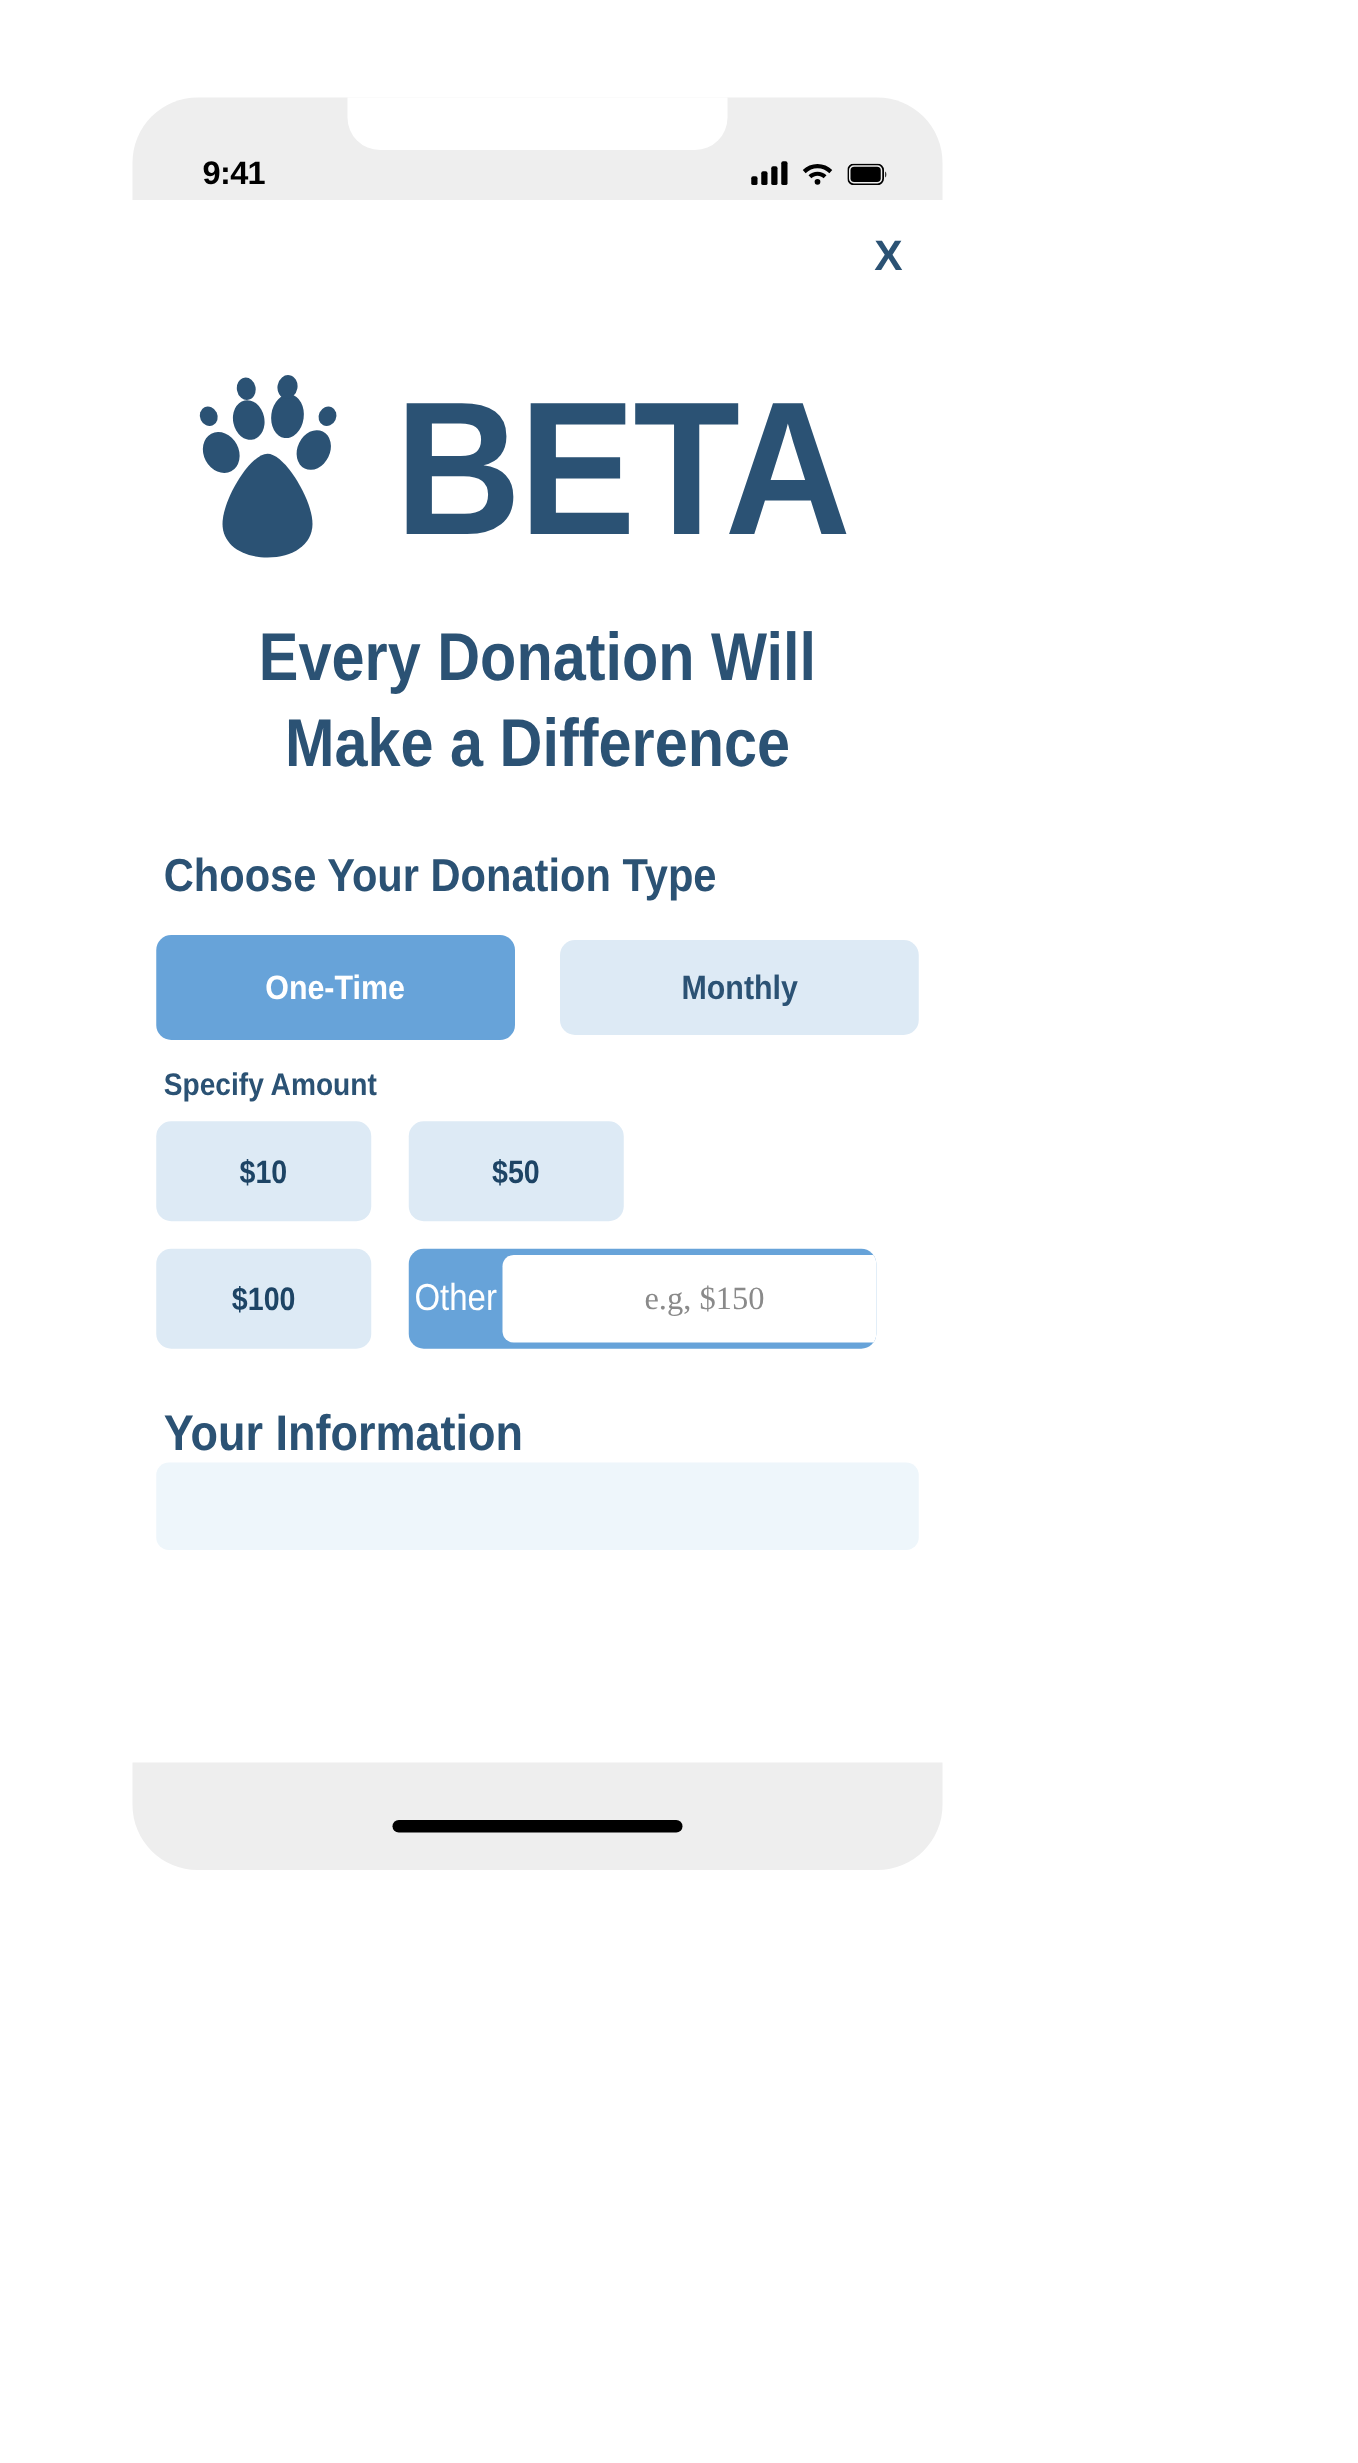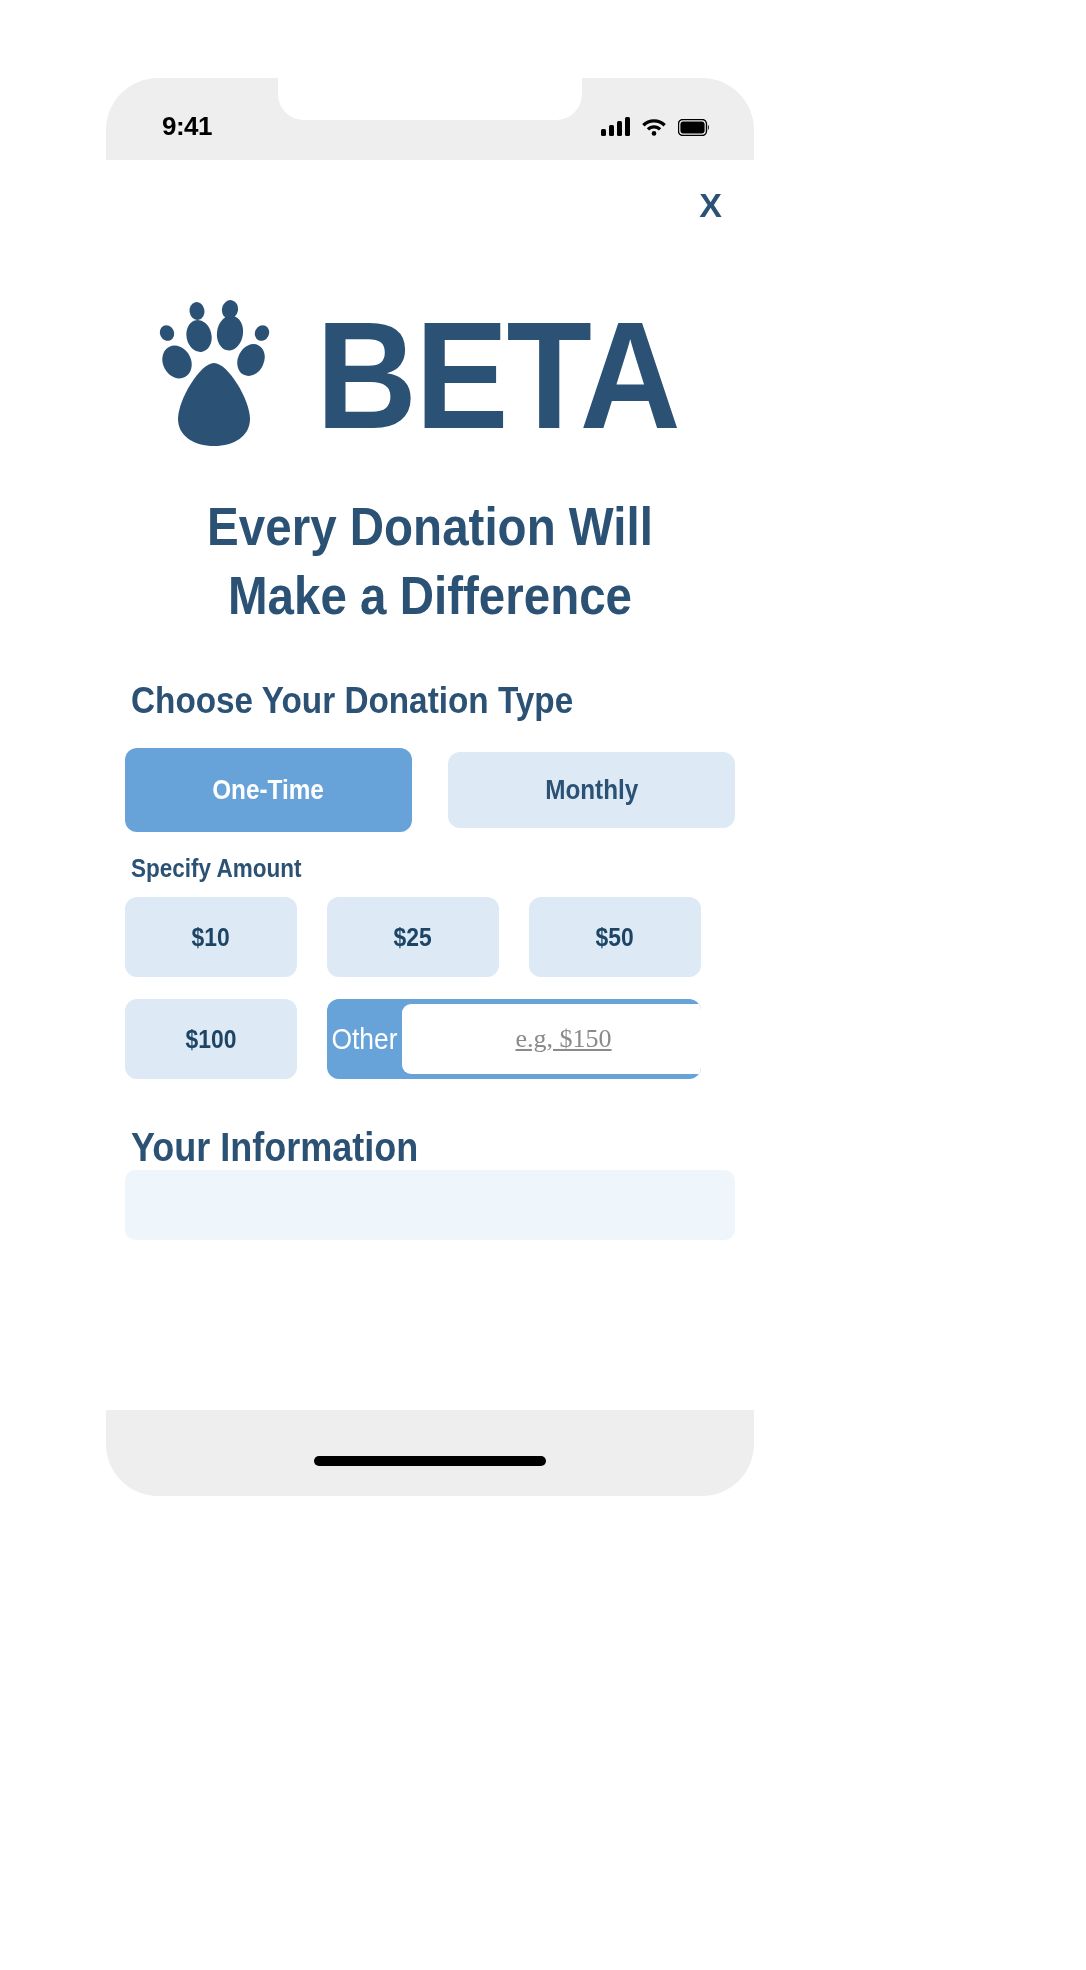--- a/index.html
+++ b/index.html
@@ -68,21 +68,21 @@
     width: 232px;
     height: 10px;
     border-radius: 6px;
     background: #000000;
   }
 
   
   .status-bar {
     position: absolute;
     left: 0;
-    top: 4px;
+    top: 16px;
     width: 648px;
     height: 82px;
     z-index: 5;
   }
   .status-time {
     position: absolute;
     left: 56px;
     top: 29px;
     font-size: 26px;
     font-weight: bold;
@@ -292,21 +292,20 @@
     flex: 1;
     margin: 5px 5px 5px 0;
     border: none;
     border-radius: 9px;
     background: #ffffff;
     text-align: center;
     font-family: "Liberation Serif", serif;
     font-size: 26px;
     color: #8a8a8a;
     outline: none;
-    text-decoration: underline;
   }
   .other-input::placeholder { color: #8a8a8a; }
 
   .field-label {
     font-family: "Liberation Sans Narrow", "Liberation Sans", sans-serif;
     font-size: 26px;
     font-weight: bold;
     color: #2b5274;
     margin: 58px 0 14px 6px;
     display: flex;
@@ -408,23 +407,20 @@
         </div>
       </div>
 
       <div class="sub-label">Specify Amount</div>
 
       <div class="amount-row">
         <div class="amount-btn">
           <span>$10</span>
         </div>
         <div class="amount-btn">
-          <span>$25</span>
-        </div>
-        <div class="amount-btn">
           <span>$50</span>
         </div>
       </div>
 
       <div class="amount-row">
         <div class="amount-btn">
           <span>$100</span>
         </div>
         <div class="other-group">
           <div class="other-btn">

